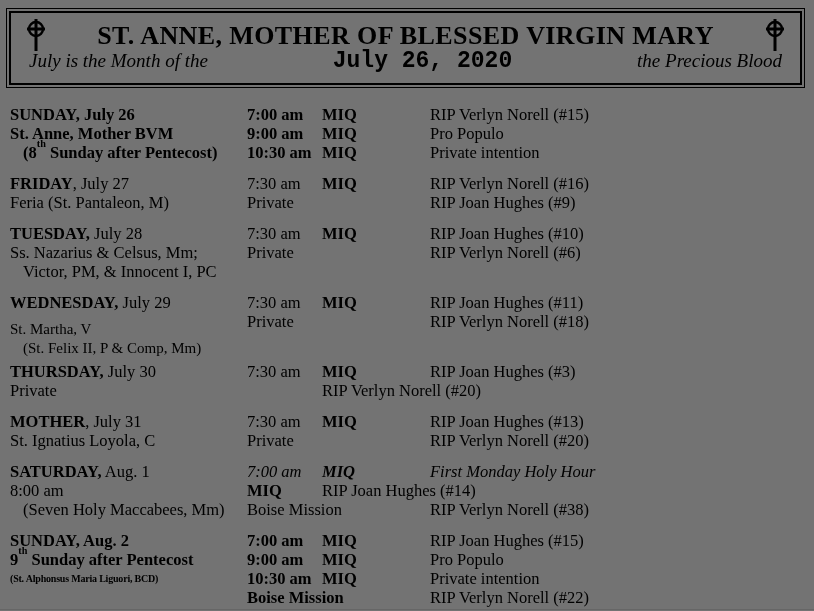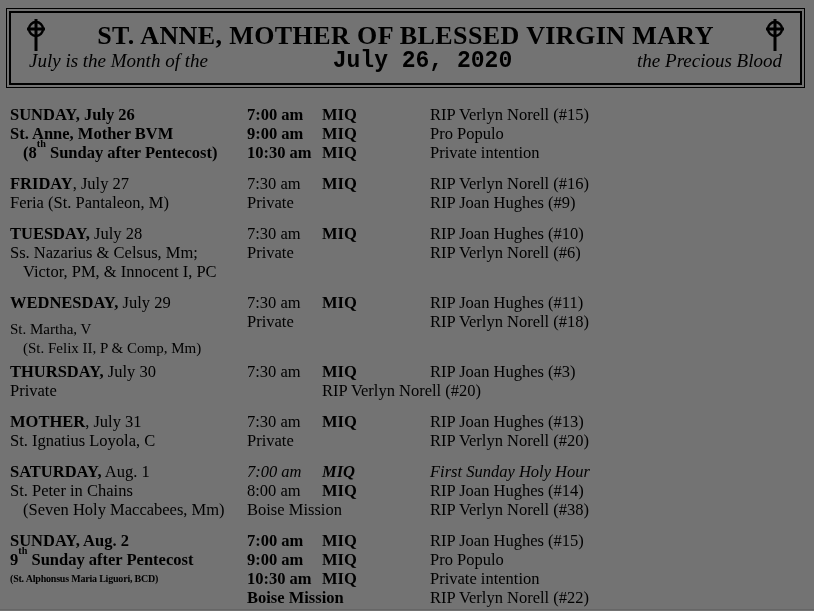--- a/index.html
+++ b/index.html
@@ -186,24 +186,23 @@
           <div class="cell"><span>Private</span></div>
           <div class="cell"></div>
           <div class="cell"><span>RIP Verlyn Norell (#20)</span></div>
         </div>
       </div>
       <div class="block">
         <div class="row">
           <div class="cell"><span class="b">SATURDAY,</span><span> Aug. 1</span></div>
           <div class="cell"><span class="i">7:00 am</span></div>
           <div class="cell"><span class="b i">MIQ</span></div>
-          <div class="cell"><span class="i">First Sunday Holy Hour</span></div>
-        </div>
-        <div class="row">
-          <div class="cell"><span>St. Peter in Chains</span></div>
+          <div class="cell"><span class="i">First Monday Holy Hour</span></div>
+        </div>
+        <div class="row">
           <div class="cell"><span>8:00 am</span></div>
           <div class="cell"><span class="b">MIQ</span></div>
           <div class="cell"><span>RIP Joan Hughes (#14)</span></div>
         </div>
         <div class="row">
           <div class="cell ind"><span>(Seven Holy Maccabees, Mm)</span></div>
           <div class="cell"><span>Boise Mission</span></div>
           <div class="cell"></div>
           <div class="cell"><span>RIP Verlyn Norell (#38)</span></div>
         </div>

